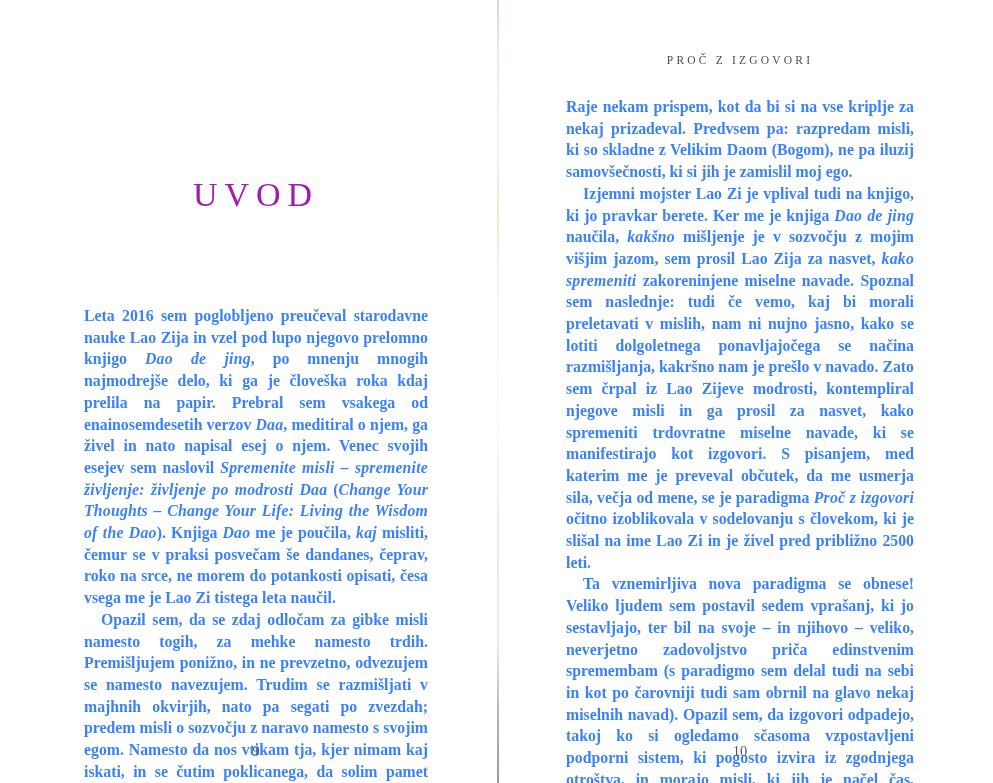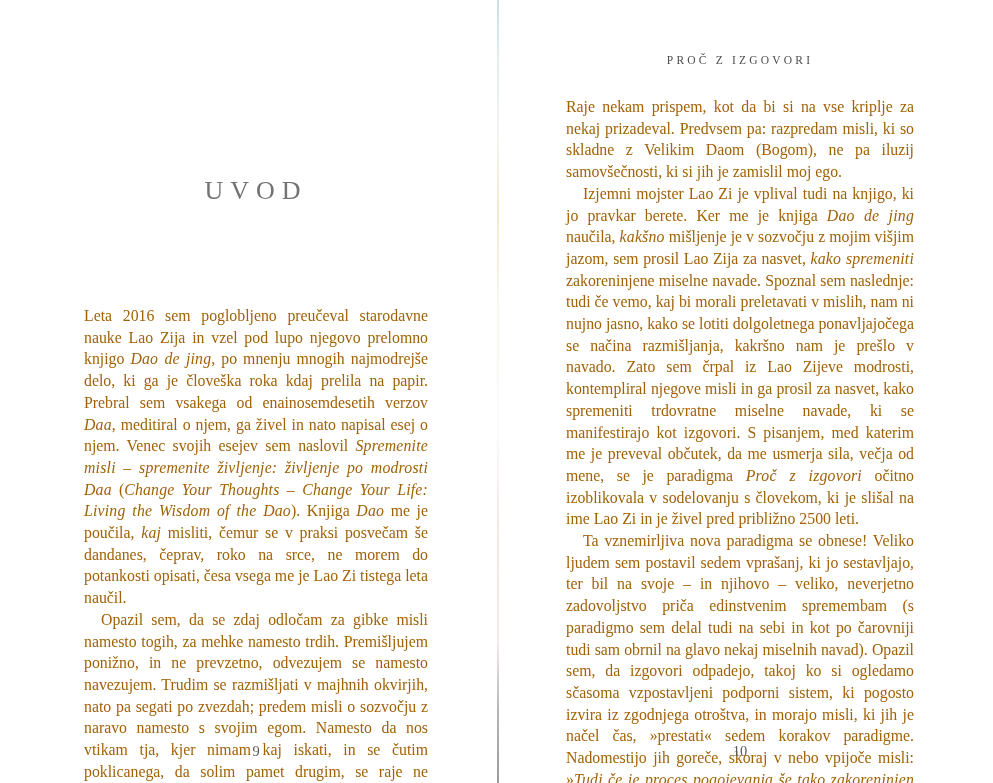--- a/index.html
+++ b/index.html
@@ -39,24 +39,24 @@
   .page-left  { left: 84px;  width: 344px; }
   .page-right { left: 566px; width: 348px; }
 
   .chapter-title {
     position: absolute;
     top: 160px;
     left: 0;
     width: 100%;
     margin: 0;
     text-align: center;
-    font-size: 26px;
+    font-size: 34px;
     font-weight: normal;
     letter-spacing: 7px;
-    color: #737373;
+    color: #a21caf;
   }
   .running-header {
     position: absolute;
     top: 38px;
     left: 0;
     width: 100%;
     text-align: center;
     font-size: 11.5px;
     letter-spacing: 3.2px;
     color: #4d4d4d;
@@ -67,21 +67,22 @@
     width: 100%;
   }
   .body-left  { top: 289px; }
   .body-right { top: 80px; }
 
   .para {
     margin: 0;
     text-align: justify;
     font-size: 15.8px;
     line-height: 21.7px;
-    color: #a16207;
+    color: #3b82f6;
+    font-weight: bold;
   }
   .para.indent { text-indent: 17px; }
   .para i { letter-spacing: 0.2px; }
 
   .page-number {
     position: absolute;
     top: 727px;
     left: 0;
     width: 100%;
     text-align: center;

